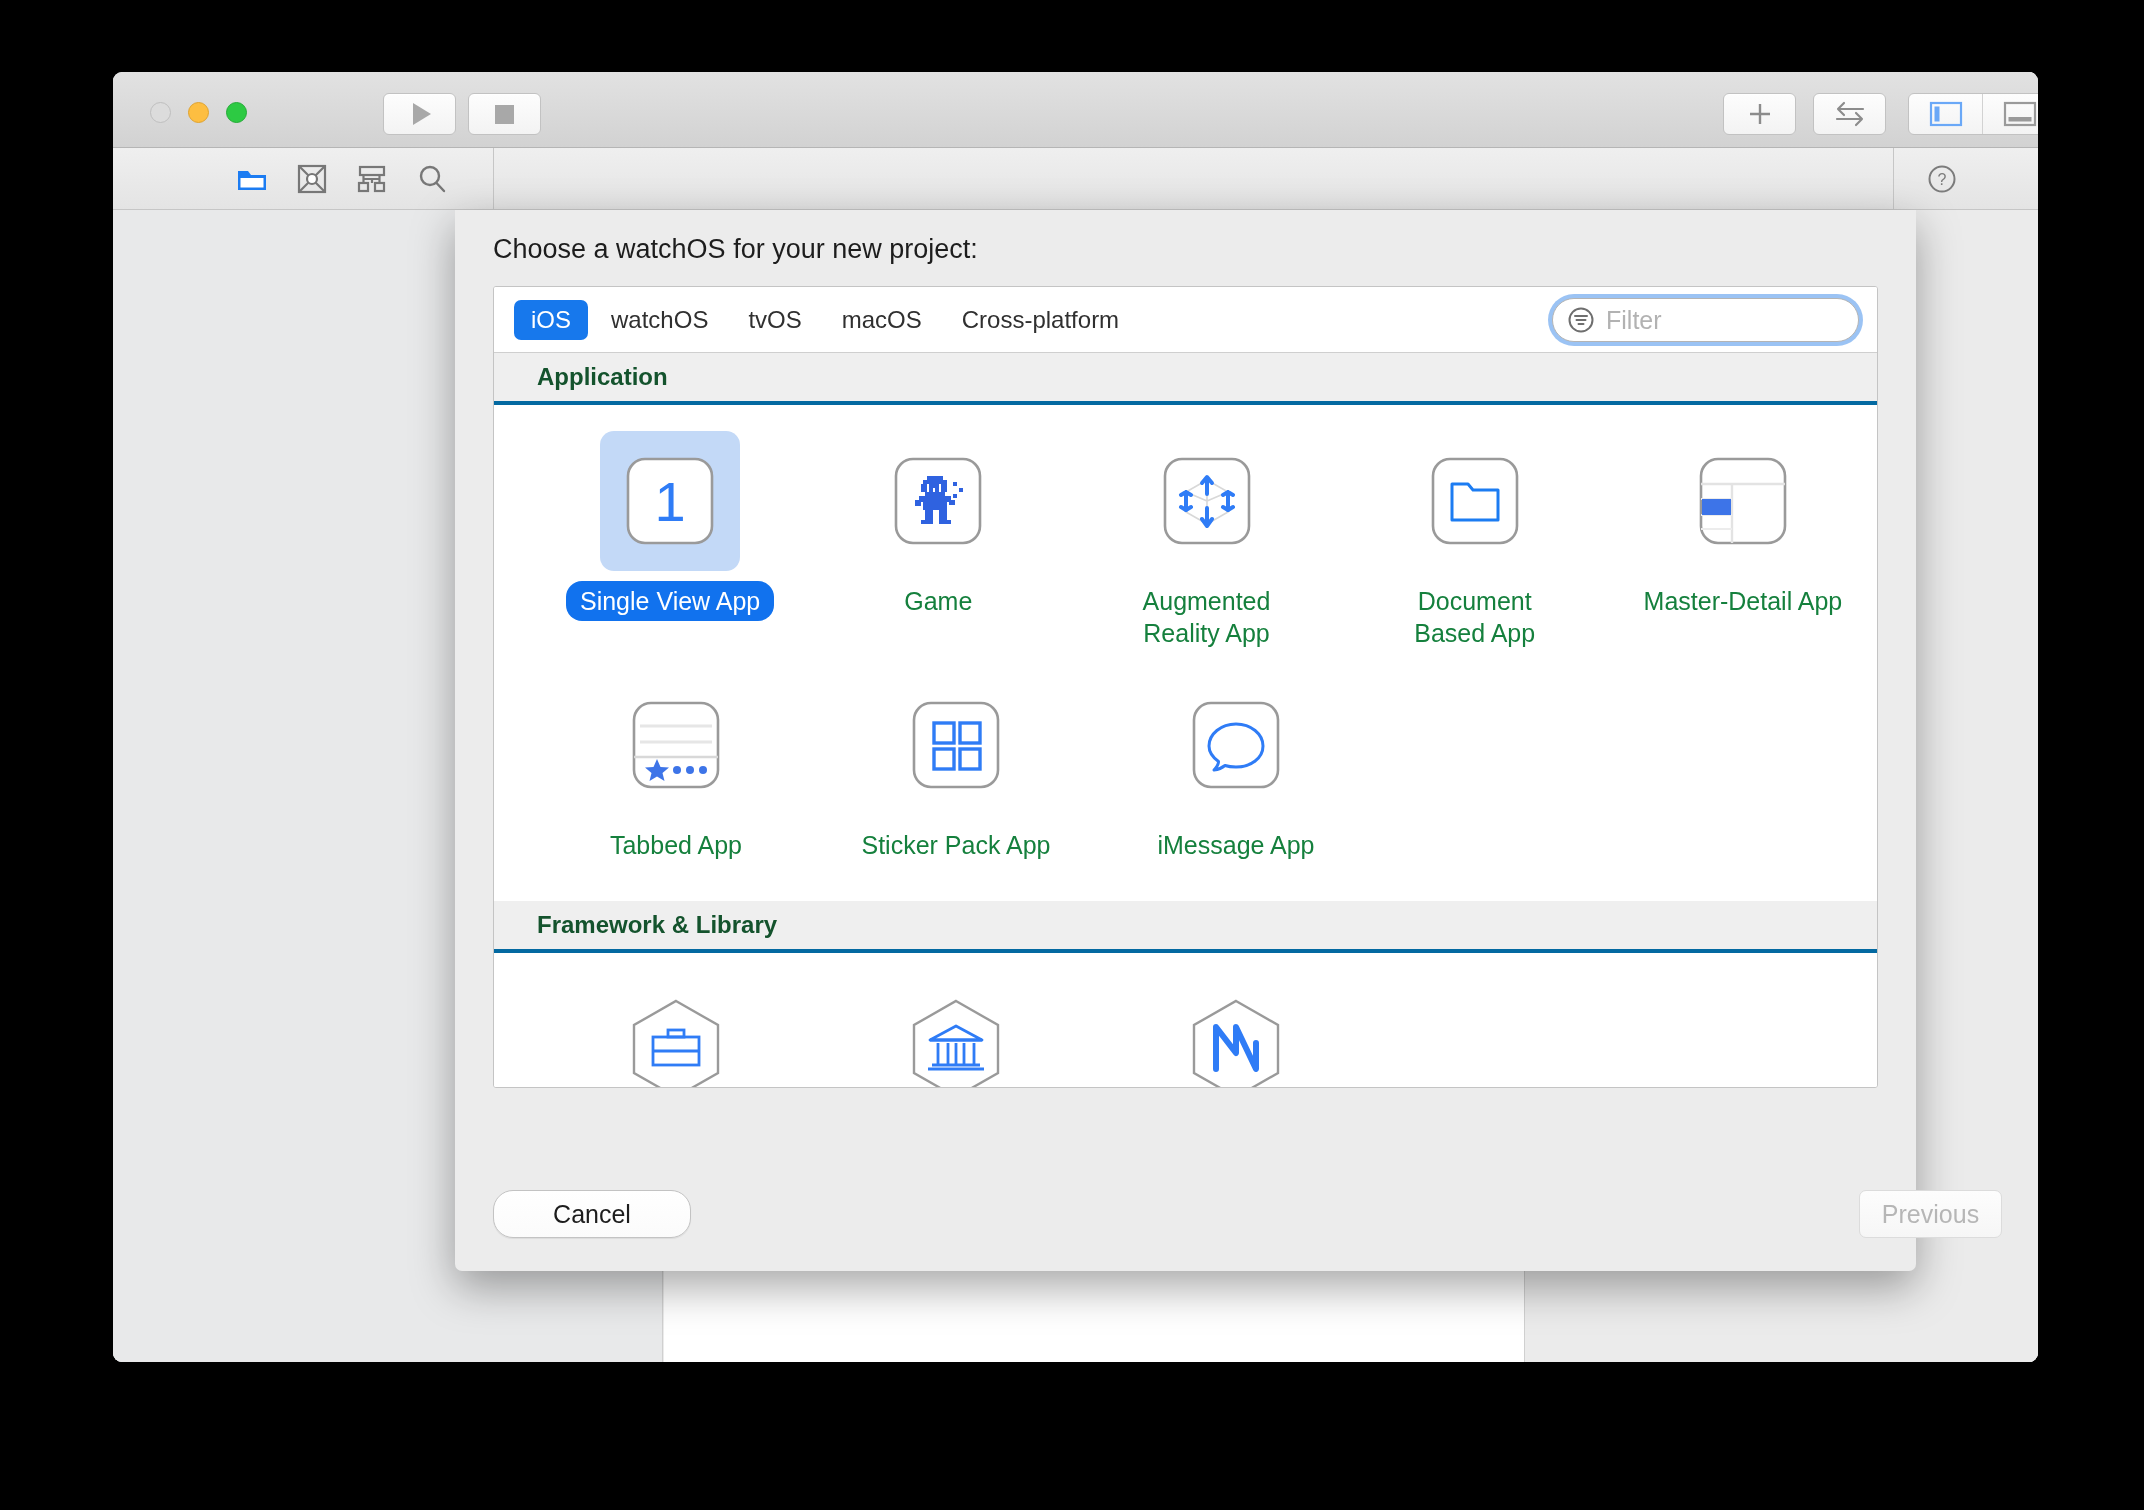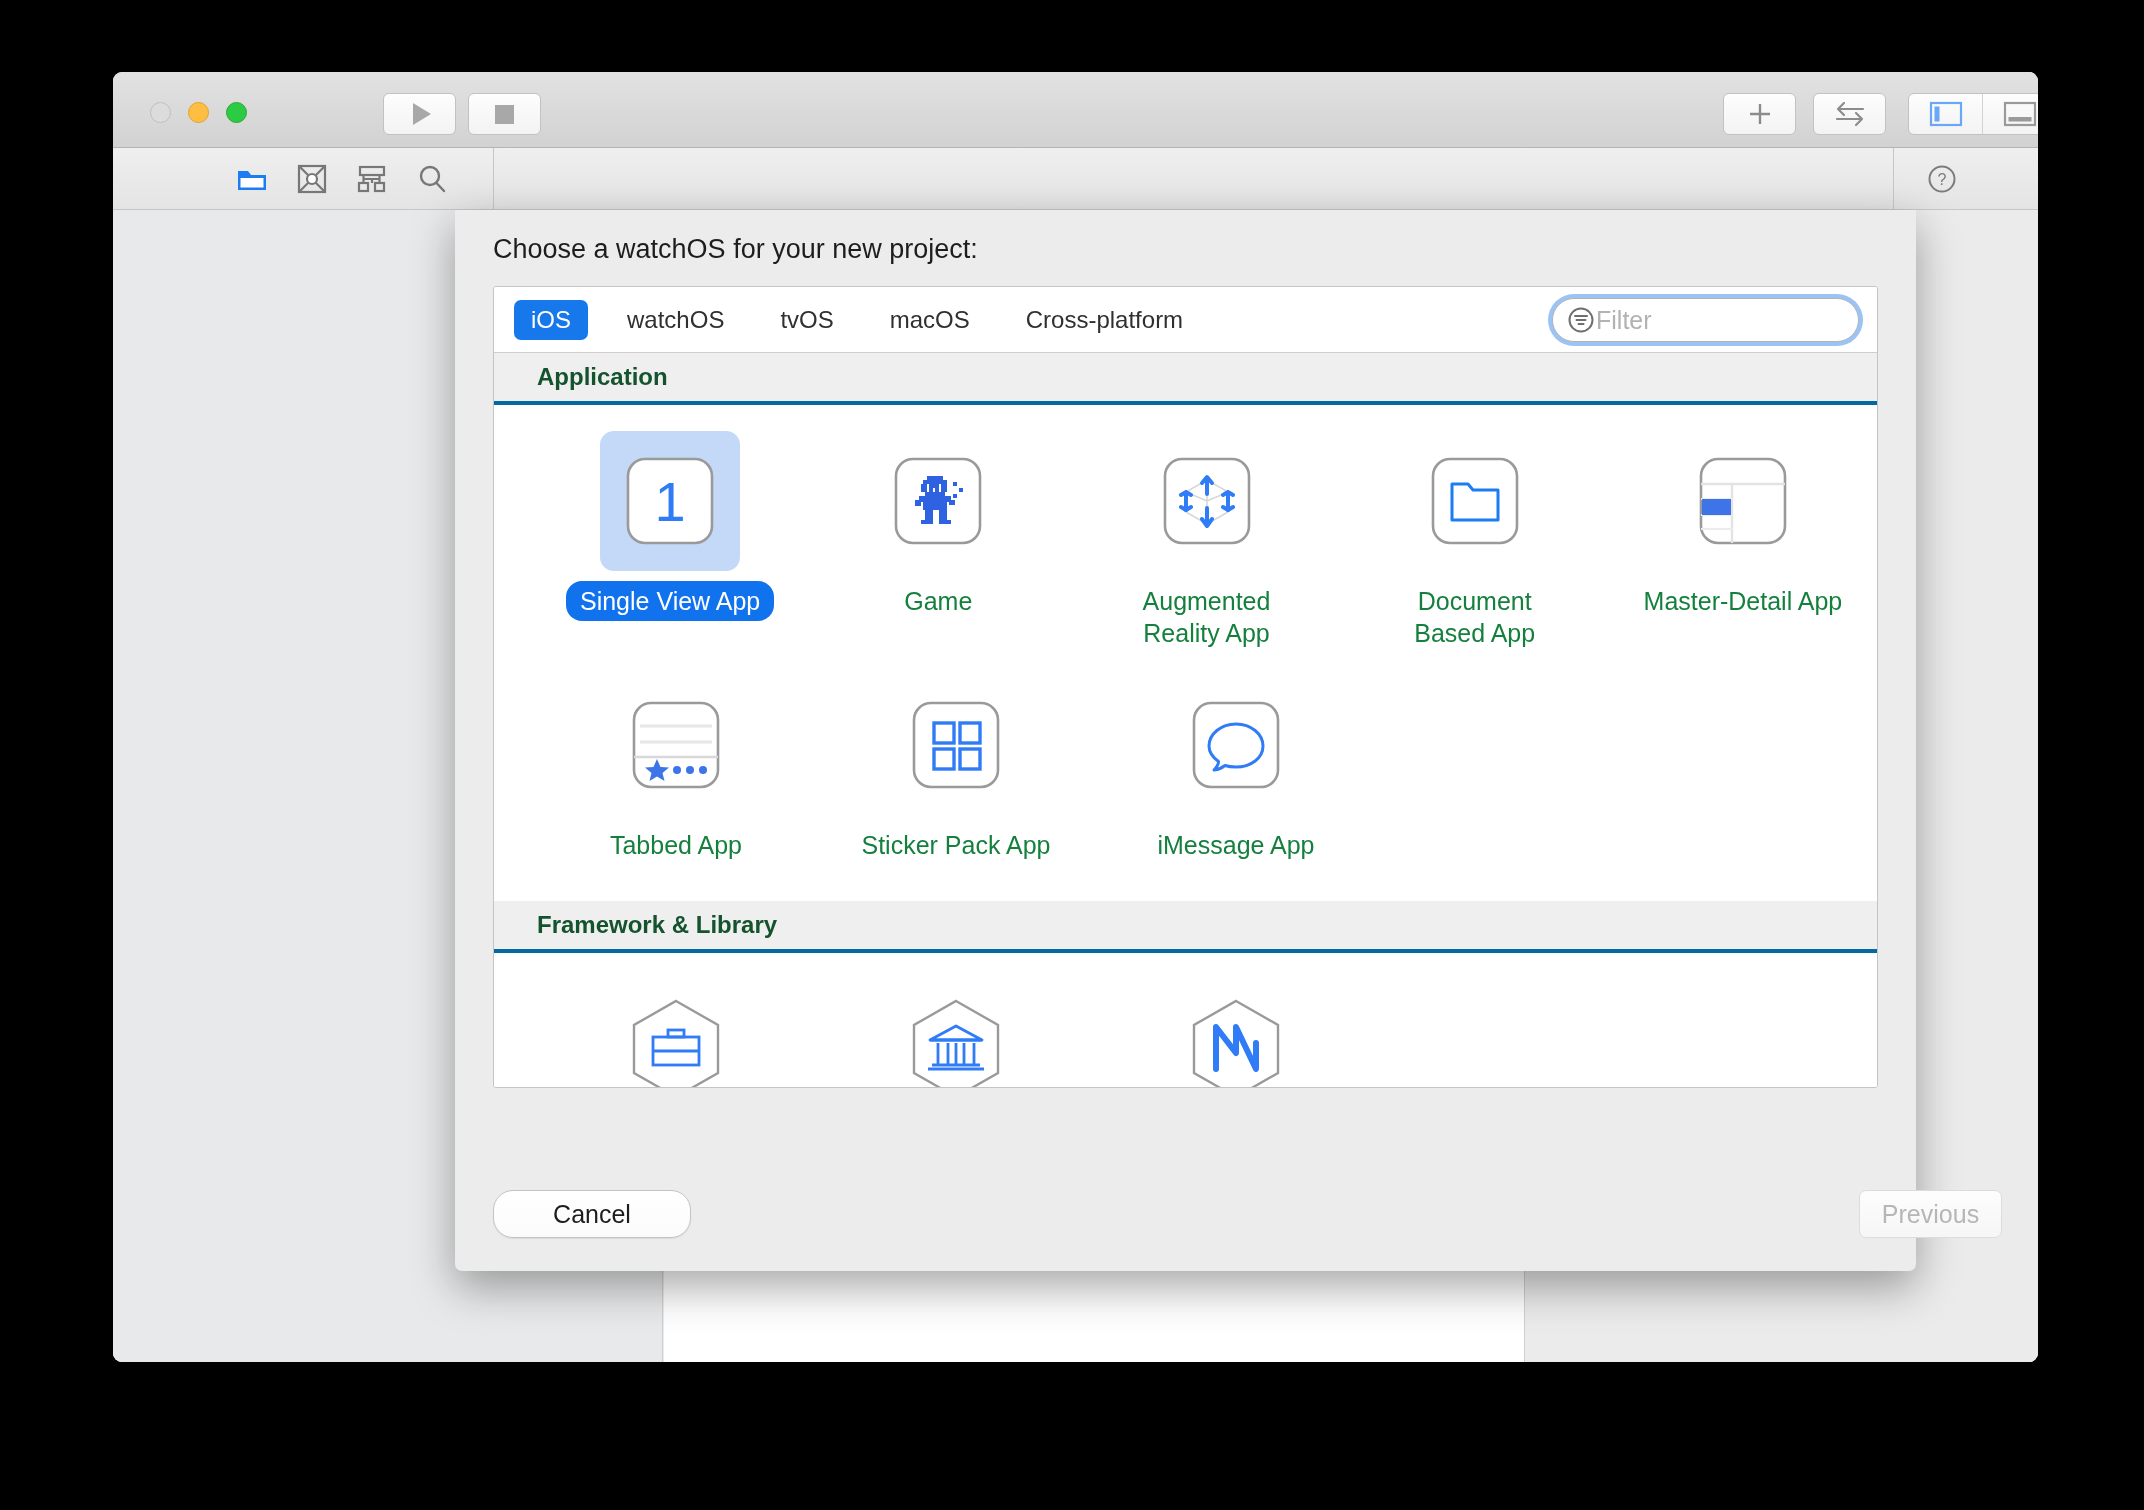--- a/index.html
+++ b/index.html
@@ -210,21 +210,21 @@
     display: flex;
     align-items: center;
     padding-left: 20px;
     background: #ffffff;
   }
   .platform-tab {
     font-size: 24px;
     color: #303030;
     padding: 6px 17px;
     border-radius: 7px;
-    margin-right: 22px;
+    margin-right: 6px;
     white-space: nowrap;
     text-align: right;
   }
   .platform-tab.active {
     background: #1778ec;
     color: #ffffff;
   }
 
   #filter-field {
     position: absolute;
@@ -236,20 +236,21 @@
     border: 1px solid #b4b4b4;
     border-radius: 22px;
     box-shadow: 0 0 0 4px rgba(73,146,235,0.55);
     display: flex;
     align-items: center;
     padding-left: 13px;
   }
   #filter-placeholder {
     font-size: 25px;
     color: #b2b2b2;
+    margin-left: 10px;
   }
 
   
   .section-header {
     height: 52px;
     background: #efefef;
     border-bottom: 4px solid #0369a1;
     display: flex;
     align-items: center;
     padding-left: 43px;

